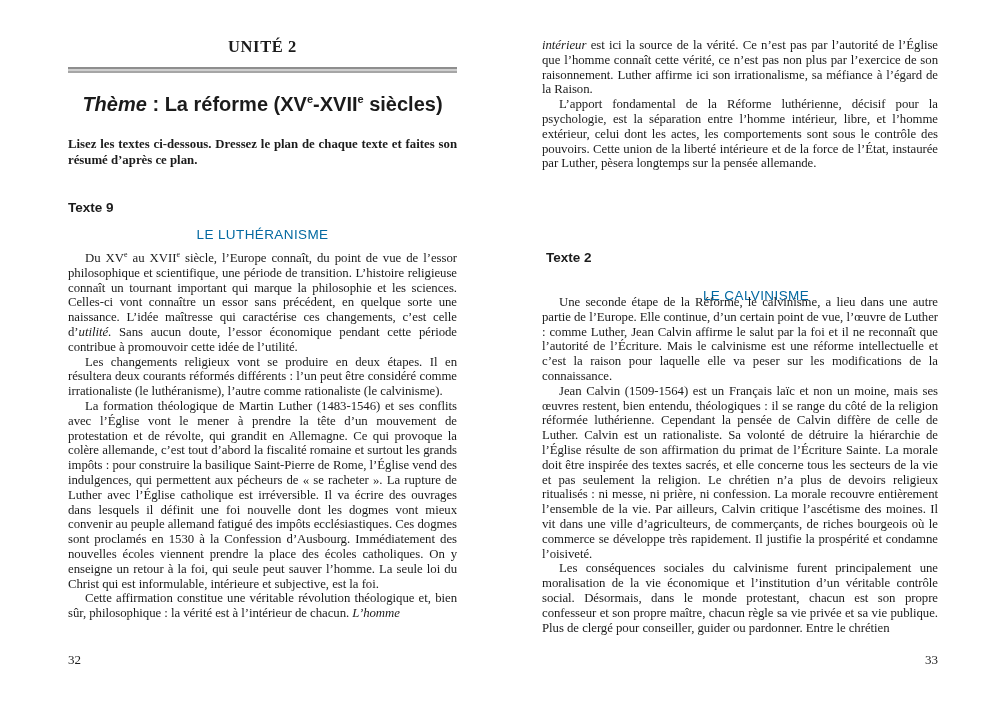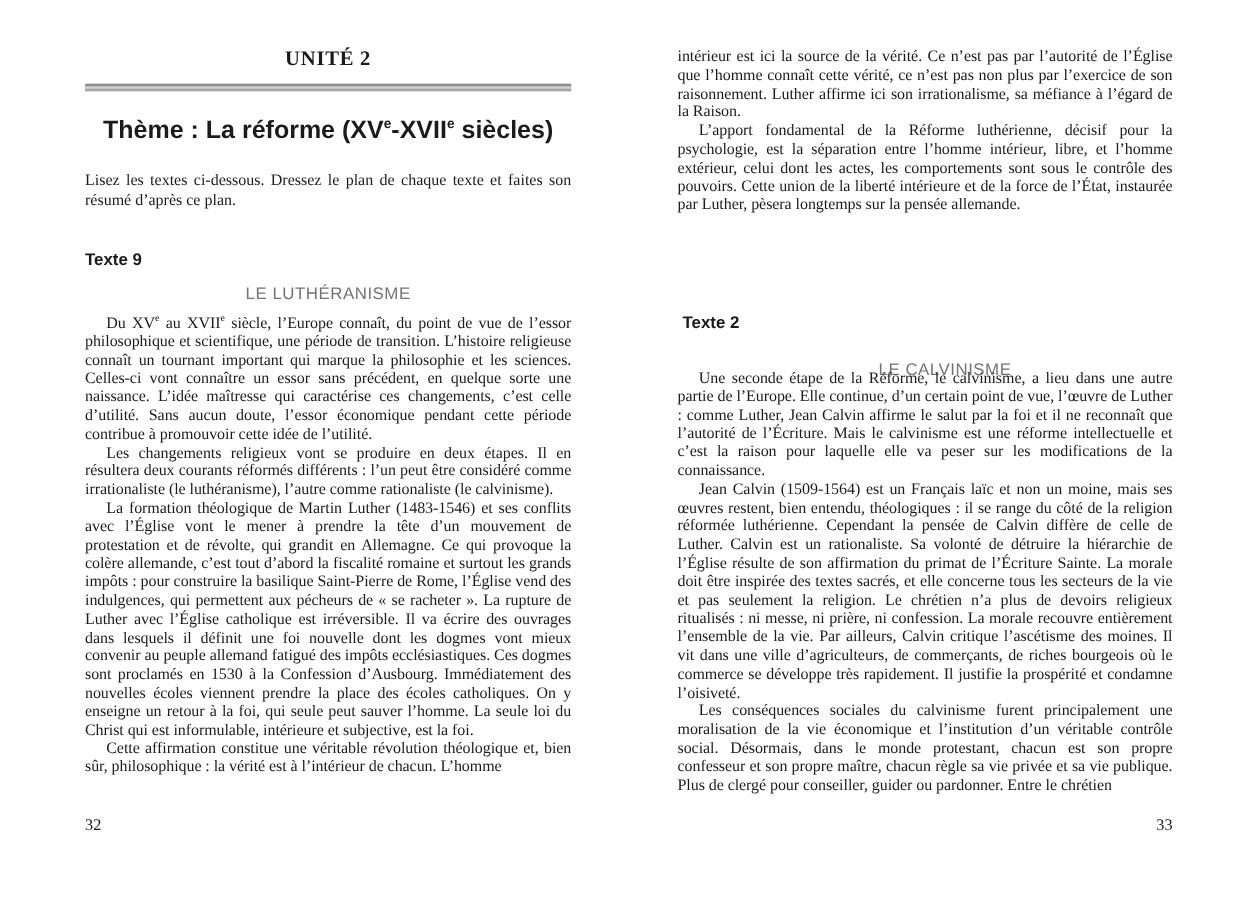--- a/index.html
+++ b/index.html
@@ -30,46 +30,46 @@
   }
   .theme-title {
     margin:20px 0 0; text-align:center;
     font-family:"Liberation Sans", sans-serif;
     font-weight:bold; font-size:20px; line-height:23px;
   }
   .theme-title sup { font-size:.55em; }
   .instructions {
     margin:20px 0 0;
     font-family:"Liberation Serif", serif;
-    font-weight:normal; font-size:12.8px; line-height:16px;
+    font-weight:bold; font-size:12.8px; line-height:16px;
     text-align:justify;
   }
   .texte-label {
     margin:33px 0 0;
     font-family:"Liberation Sans", sans-serif;
     font-weight:bold; font-size:13.5px; line-height:14px;
   }
   .section-heading {
     margin:13px 0 0; text-align:center;
     font-family:"Liberation Sans", sans-serif;
     font-weight:normal; font-size:13.5px; line-height:14px;
-    letter-spacing:.4px; color:#737373;
+    letter-spacing:.4px; color:#0369a1;
   }
   .body-block { margin-top:9px; }
   .cont-block { margin-top:38px; }
 
   .body-para {
     margin:0;
     font-family:"Liberation Serif", serif;
     font-size:12.8px; line-height:14.8px;
     text-align:justify;
     letter-spacing:-0.05px;
   }
   .body-para.ind { text-indent:17px; }
-  .it { }
+  .it { font-style:italic; }
   .body-para sup, sup { font-size:.62em; line-height:0; vertical-align:super; letter-spacing:0; }
 
   .texte2   { position:absolute; top:247px; left:0; margin:4px; }
   .heading2 { position:absolute; top:273px; left:0; width:100%; margin:16px; }
   .body2    { position:absolute; top:295px; left:0; width:100%; margin:0; }
 
   .page-number {
     position:absolute; top:653px;
     font-family:"Liberation Serif", serif;
     font-size:13px; line-height:14px;

